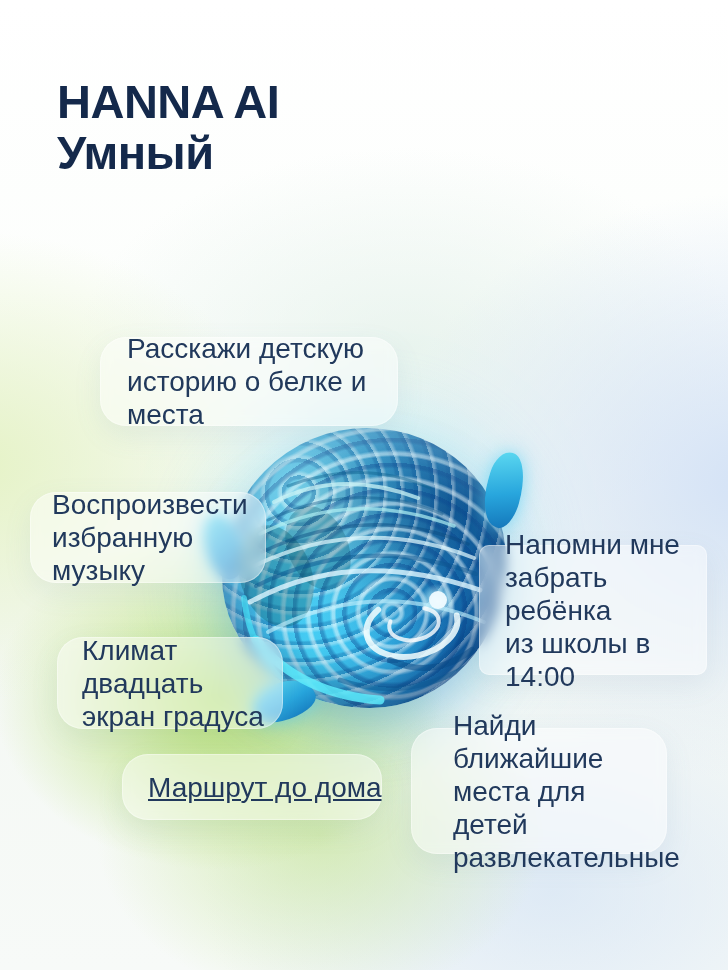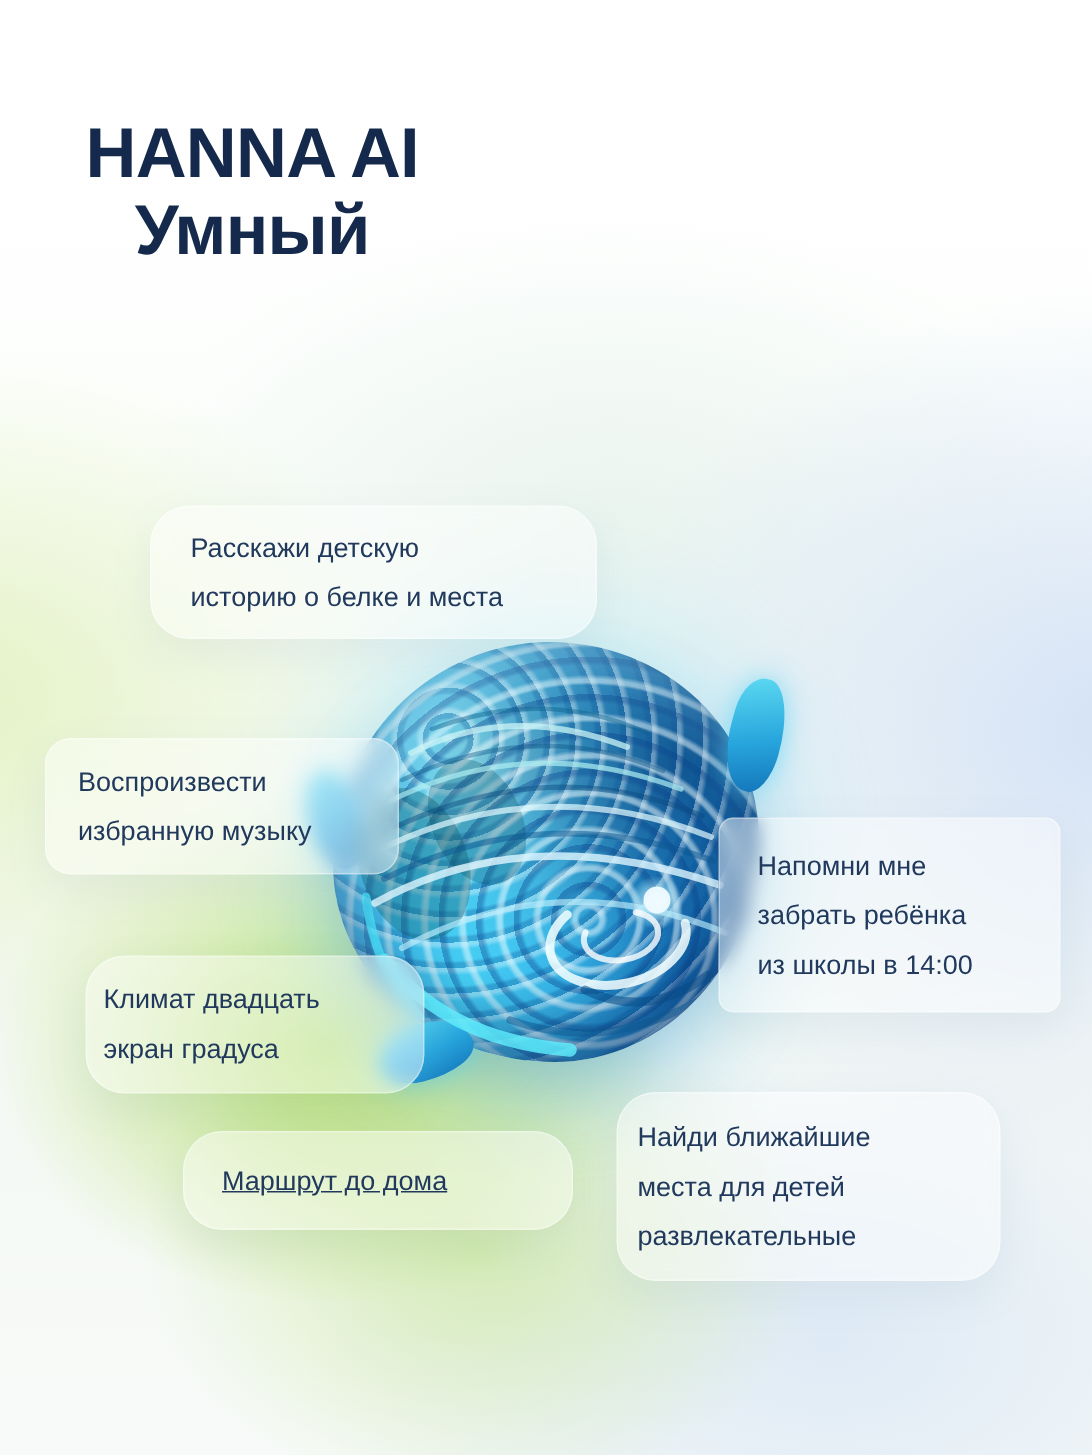--- a/index.html
+++ b/index.html
@@ -25,21 +25,20 @@
   
   .title-block {
     position: absolute;
     left: 57px;
     top: 76px;
     color: #14294b;
     font-weight: bold;
     font-size: 47px;
     line-height: 51px;
     letter-spacing: -0.5px;
-    text-align: center;
   }
 
   
   .orb {
     position: absolute;
     left: 222px;
     top: 428px;
     width: 284px;
     height: 280px;
     border-radius: 51% 49% 48% 52% / 53% 47% 53% 47%;
@@ -90,31 +89,31 @@
   .bubble {
     position: absolute;
     display: flex;
     flex-direction: column;
     justify-content: center;
     border-radius: 26px;
     background: rgba(255,255,255,0.46);
     box-shadow: 0 10px 28px rgba(100,135,165,0.10), inset 0 0 0 1px rgba(255,255,255,0.35);
     backdrop-filter: blur(6px);
     color: #21395c;
-    font-size: 18px;
+    font-size: 28px;
     line-height: 33px;
     z-index: 2;
   }
   .b-story    { left: 100px; top: 337px; width: 298px; height: 89px;  padding-left: 27px; }
   .b-screen   { left: 454px; top: 401px; width: 206px; height: 60px;  padding-left: 24px; }
-  .b-music    { left: 30px;  top: 492px; width: 236px; height: 91px;  padding-left: 22px; border-radius: 17px; }
+  .b-music    { left: 30px;  top: 492px; width: 236px; height: 91px;  padding-left: 22px; }
   .b-reminder { left: 479px; top: 545px; width: 228px; height: 130px; padding-left: 26px; border-radius: 10px; }
-  .b-climate  { left: 57px;  top: 637px; width: 226px; height: 92px;  padding-left: 12px; }
+  .b-climate  { left: 57px;  top: 637px; width: 226px; height: 92px;  padding-left: 25px; }
   .b-route    { left: 122px; top: 754px; width: 260px; height: 66px;  padding-left: 26px; text-decoration: underline; }
-  .b-places   { left: 411px; top: 728px; width: 256px; height: 126px; padding-left: 14px; }
+  .b-places   { left: 411px; top: 728px; width: 256px; height: 126px; padding-left: 42px; }
 </style>
 </head>
 <body>
 
 <div class="stage">
 
   <div class="title-block">
     <div>HANNA AI</div>
     <div>Умный</div>
   </div>

